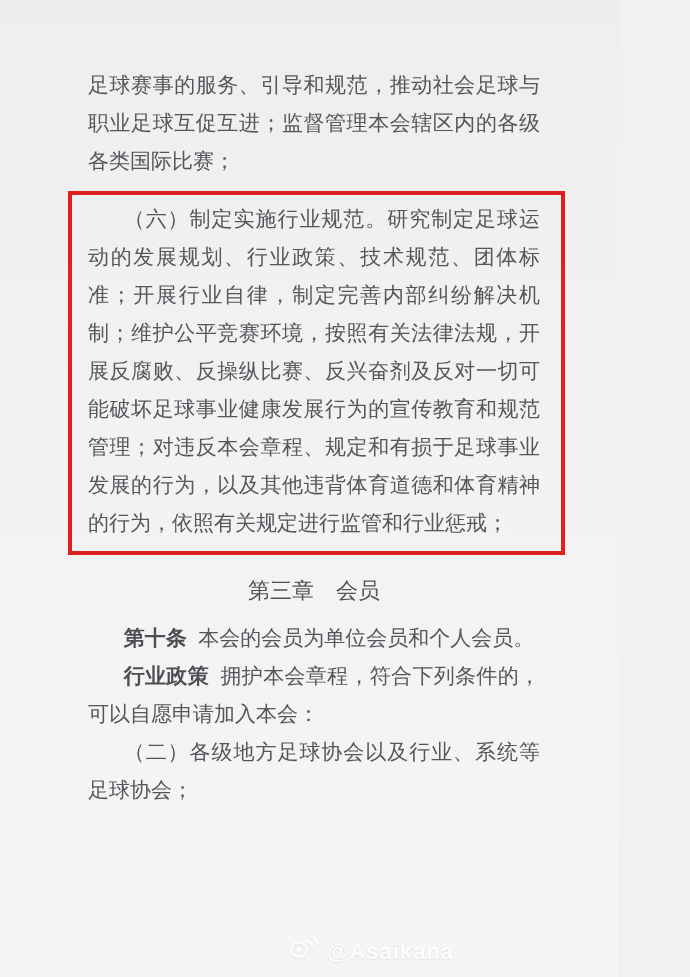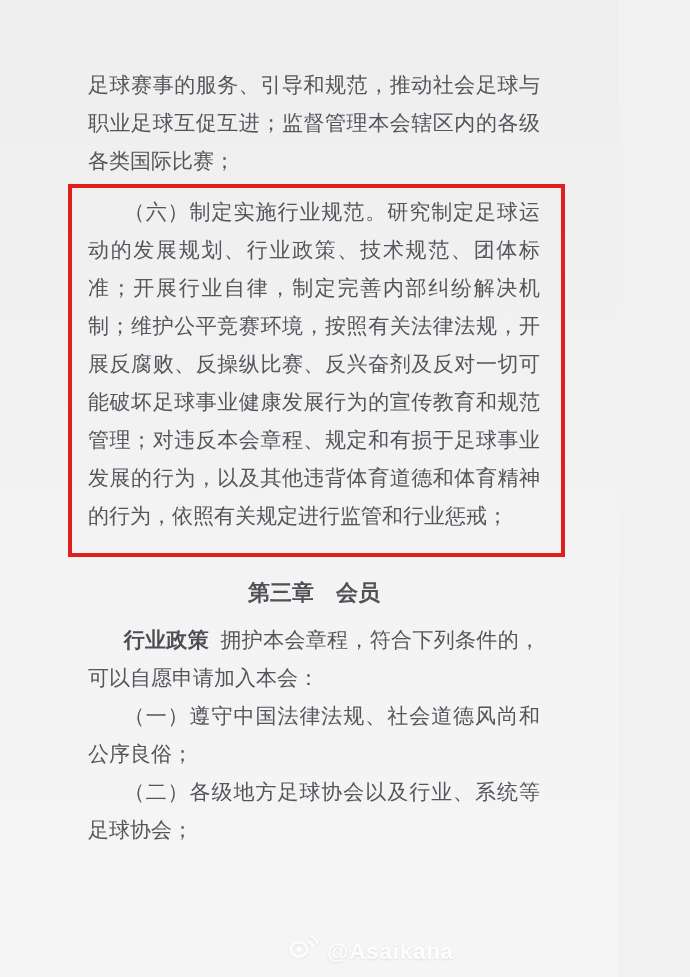--- a/index.html
+++ b/index.html
@@ -16,27 +16,27 @@
     color: #55555b;
     font-size: 21px;
     line-height: 38px;
     text-align: justify;
     background: linear-gradient(180deg, #eeeeef 0%, #f3f3f4 55%, #f5f5f6 100%);
   }
   .para { text-align: justify; }
   .indent { text-indent: 1.7em; }
   .hlbox {
     border: 4px solid #e01f1f;
-    margin: 4px -25px 8px -20px;
-    padding: 5px 21px 18px 16px;
+    margin: 11px -25px 8px -20px;
+    padding: 5px 21px 9px 16px;
     font-family: Liberation Serif, serif;
   }
   .chapter {
     text-align: center;
-    font-weight: bold;
+    font-weight: normal;
     font-size: 22px;
     color: #505057;
     margin-top: 16px;
     margin-bottom: 8px;
     line-height: 40px;
     text-indent: 0;
   }
   .label { font-weight: bold; color: #4d4d54; margin-right: 0.55em; }
   .watermark {
     position: absolute;
@@ -63,24 +63,24 @@
   <p class="para">足球赛事的服务、引导和规范，推动社会足球与职业足球互促互进；监督管理本会辖区内的各级各类国际比赛；</p>
 
   <div class="hlbox">
     <p class="para indent">（六）制定实施行业规范。研究制定足球运动的发展规划、行业政策、技术规范、团体标准；开展行业自律，制定完善内部纠纷解决机制；维护公平竞赛环境，按照有关法律法规，开展反腐败、反操纵比赛、反兴奋剂及反对一切可能破坏足球事业健康发展行为的宣传教育和规范管理；对违反本会章程、规定和有损于足球事业发展的行为，以及其他违背体育道德和体育精神的行为，依照有关规定进行监管和行业惩戒；</p>
   </div>
 
 
 
   <h2 class="chapter">第三章　会员</h2>
 
+  <p class="para indent"><span class="label">第十条</span><span>本会的会员为单位会员和个人会员。</span></p>
 
   <p class="para indent"><span class="label">行业政策</span><span>拥护本会章程，符合下列条件的，可以自愿申请加入本会：</span></p>
 
-  <p class="para indent">（一）遵守中国法律法规、社会道德风尚和公序良俗；</p>
   <p class="para indent">（二）各级地方足球协会以及行业、系统等足球协会；</p>
 
   <div class="watermark">
     <span>
       <svg width="32" height="26" viewBox="0 0 32 26">
         <g stroke="#ffffff" fill="none" stroke-width="2.2">
           <ellipse cx="11" cy="16.5" rx="8" ry="7.2"></ellipse>
           <circle cx="11" cy="16.5" r="2.4" fill="#ffffff" stroke="none"></circle>
           <path d="M19.5 8.5 a 8 8 0 0 1 5.2 4.8" stroke-linecap="round"></path>
           <path d="M22 2.8 a 13.5 13.5 0 0 1 7.6 7.2" stroke-linecap="round"></path>

